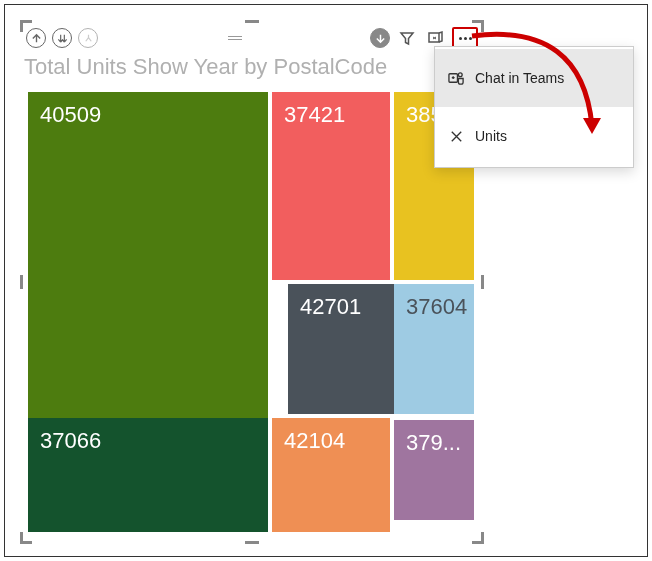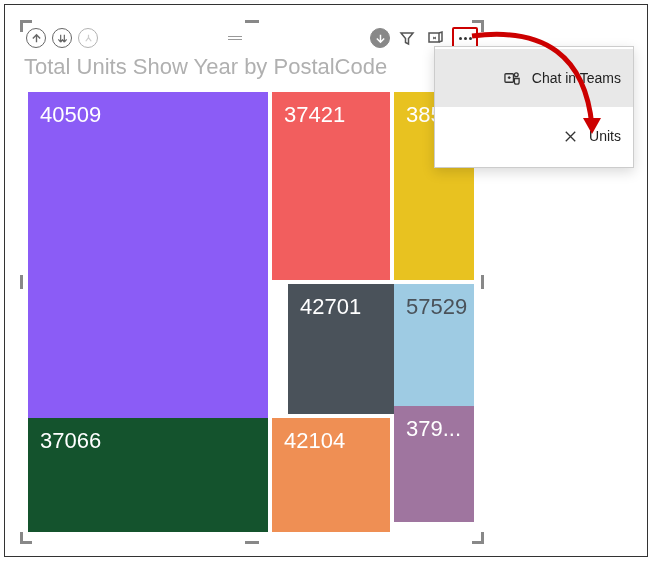--- a/index.html
+++ b/index.html
@@ -102,21 +102,20 @@
     padding: 2px 0;
   }
   .menu-item {
     display: flex;
     align-items: center;
     gap: 10px;
     padding: 20px 12px;
     font-size: 14px;
     color: #222;
     cursor: pointer;
-    justify-content: flex-end;
   }
   .menu-item.highlighted { background:#e8e8e8; }
   .menu-item.callout {
     border: 3px solid #c00;
     margin: 1px 3px;
   }
   .menu-icon {
     width: 18px; height: 18px;
     display:flex; align-items:center; justify-content:center;
   }
@@ -186,28 +185,28 @@
     <div class="tb-more">
         <span></span>
         <span></span>
         <span></span>
       </div>
   </div>
 
   <div class="chart-title">Total Units Show Year by PostalCode</div>
 
   <div class="treemap">
-    <div class="cell" style="left:0;top:0;width:240px;height:346px;background:#8b5cf6"><span>40509</span></div>
+    <div class="cell" style="left:0;top:0;width:240px;height:346px;background:#4d7c0f"><span>40509</span></div>
     <div class="cell" style="left:0;top:326px;width:240px;height:114px;background:#14532d"><span>37066</span></div>
     <div class="cell" style="left:244px;top:0;width:118px;height:188px;background:#f25e5e"><span>37421</span></div>
     <div class="cell" style="left:260px;top:192px;width:118px;height:130px;background:#4a525a"><span>42701</span></div>
     <div class="cell" style="left:244px;top:326px;width:118px;height:114px;background:#ef8f54"><span>42104</span></div>
     <div class="cell" style="left:366px;top:0;width:80px;height:188px;background:#e8c220"><span>38501</span></div>
-    <div class="cell" style="left:366px;top:192px;width:80px;height:130px;background:#9ecbe3;color:#4a525a"><span>57529</span></div>
-    <div class="cell" style="left:366px;top:314px;width:80px;height:116px;background:#9f759f"><span>379...</span></div>
+    <div class="cell" style="left:366px;top:192px;width:80px;height:130px;background:#9ecbe3;color:#4a525a"><span>37604</span></div>
+    <div class="cell" style="left:366px;top:328px;width:80px;height:100px;background:#9f759f"><span>379...</span></div>
   </div>
 </div>
 
 <div class="context-menu">
   <div class="menu-item highlighted">
     <span class="menu-icon">
         <svg viewBox="0 0 18 18">
           <rect x="1" y="4" width="9" height="9" rx="1"></rect>
           <path d="M4 8h3M5.5 6.5v3"></path>
           <circle cx="13" cy="5" r="2"></circle>

